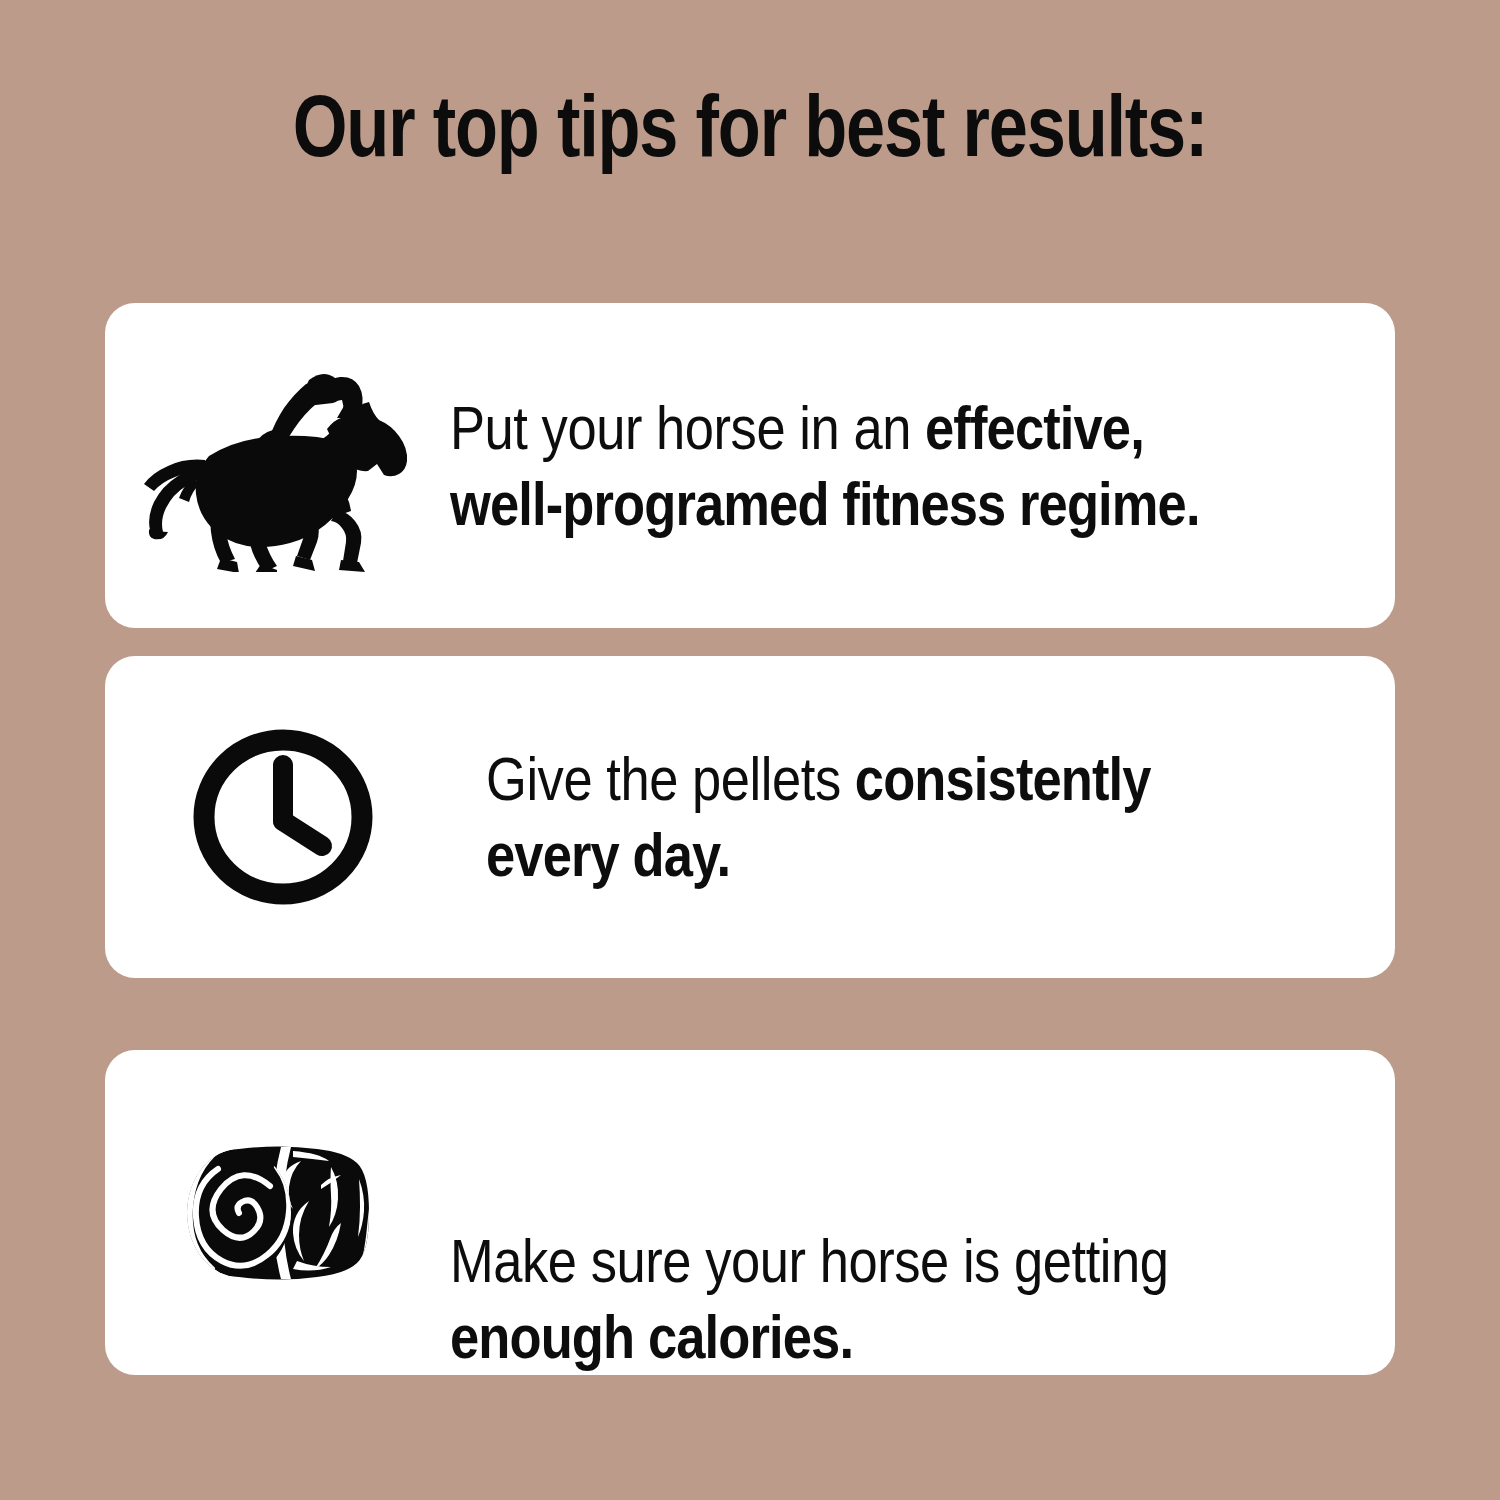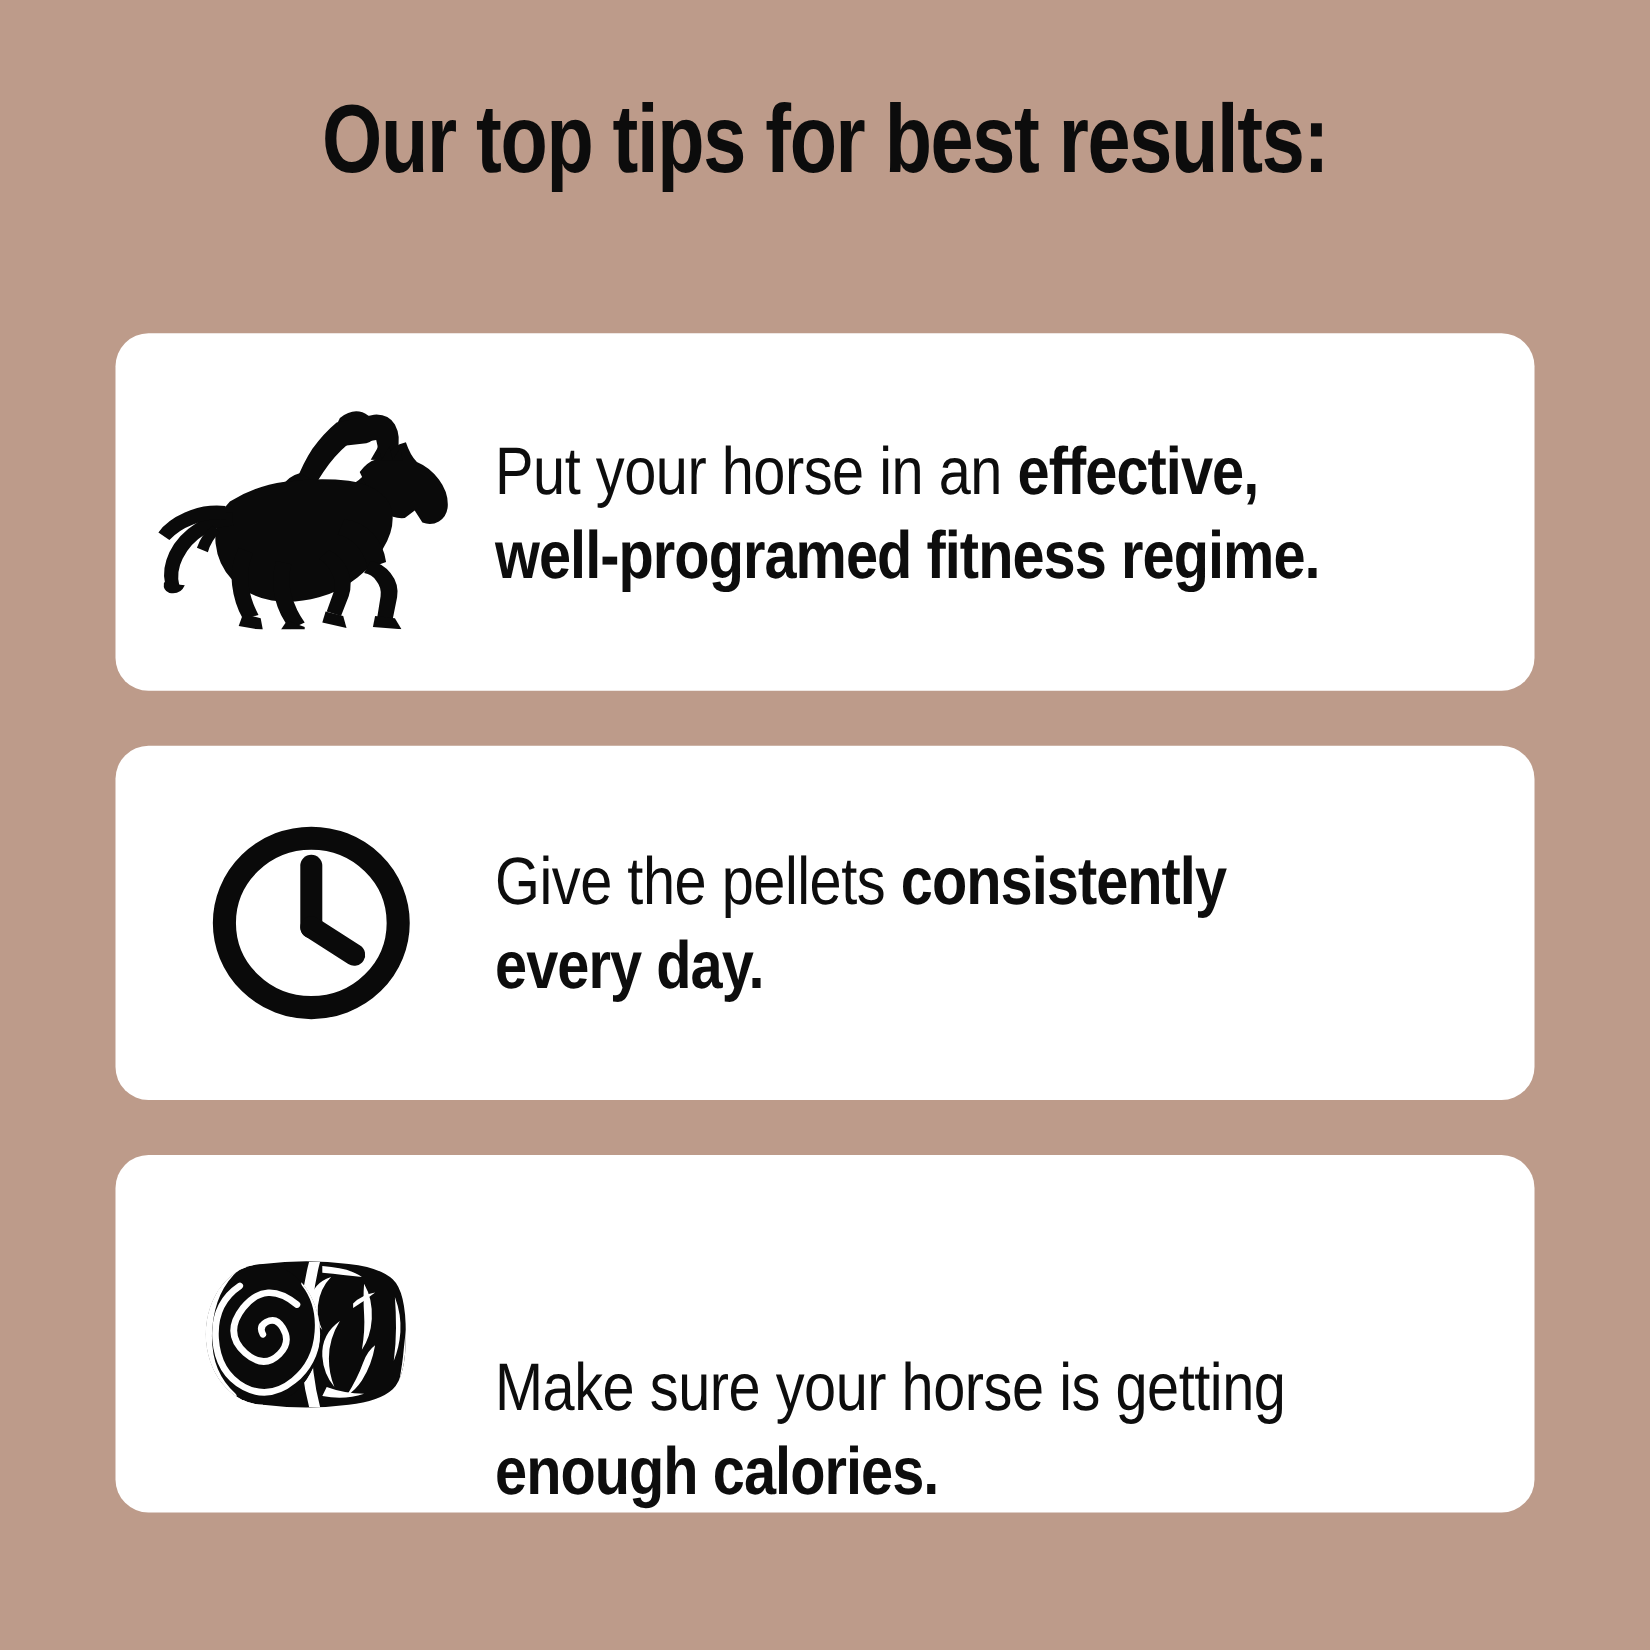--- a/index.html
+++ b/index.html
@@ -44,21 +44,21 @@
     left: 105px;
     width: 1290px;
     background: #ffffff;
     border-radius: 30px;
     display: flex;
     flex-direction: row;
     align-items: center;
     box-sizing: border-box;
   }
   .card-1 { top: 303px; height: 325px; }
-  .card-2 { top: 678px; height: 322px; }
+  .card-2 { top: 656px; height: 322px; gap: 36px; }
   .card-3 { top: 1050px; height: 325px; align-items: flex-end; }
 
   .icon-slot {
     flex: 0 0 345px;
     height: 100%;
     display: flex;
     align-items: center;
     justify-content: center;
     box-sizing: border-box;
   }

